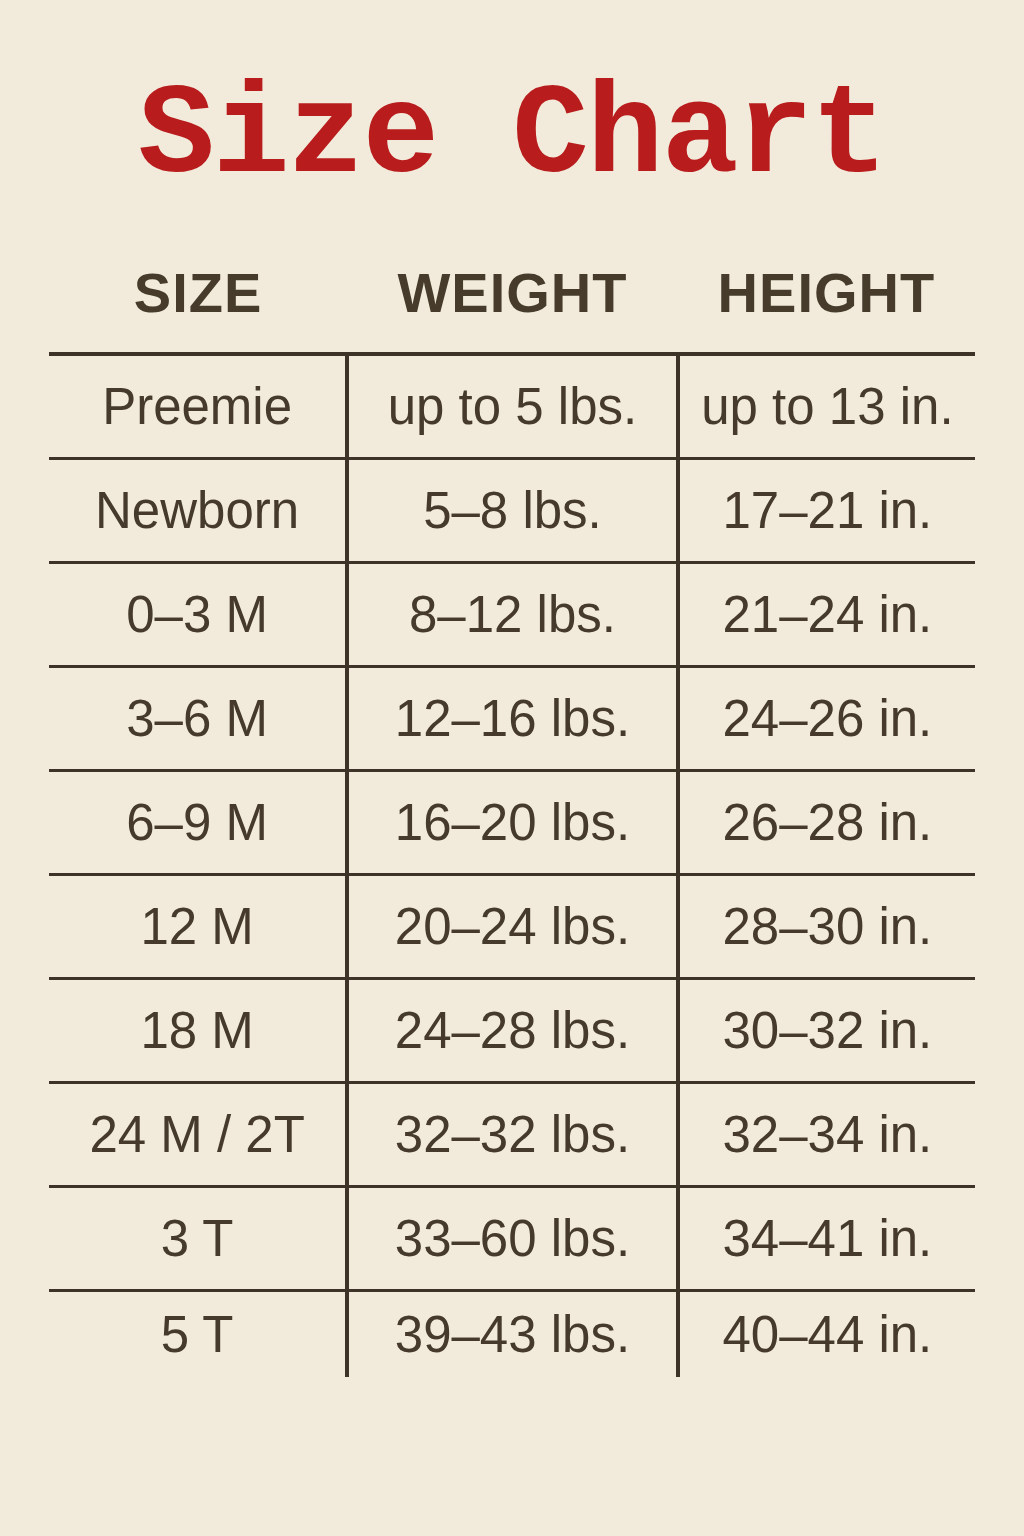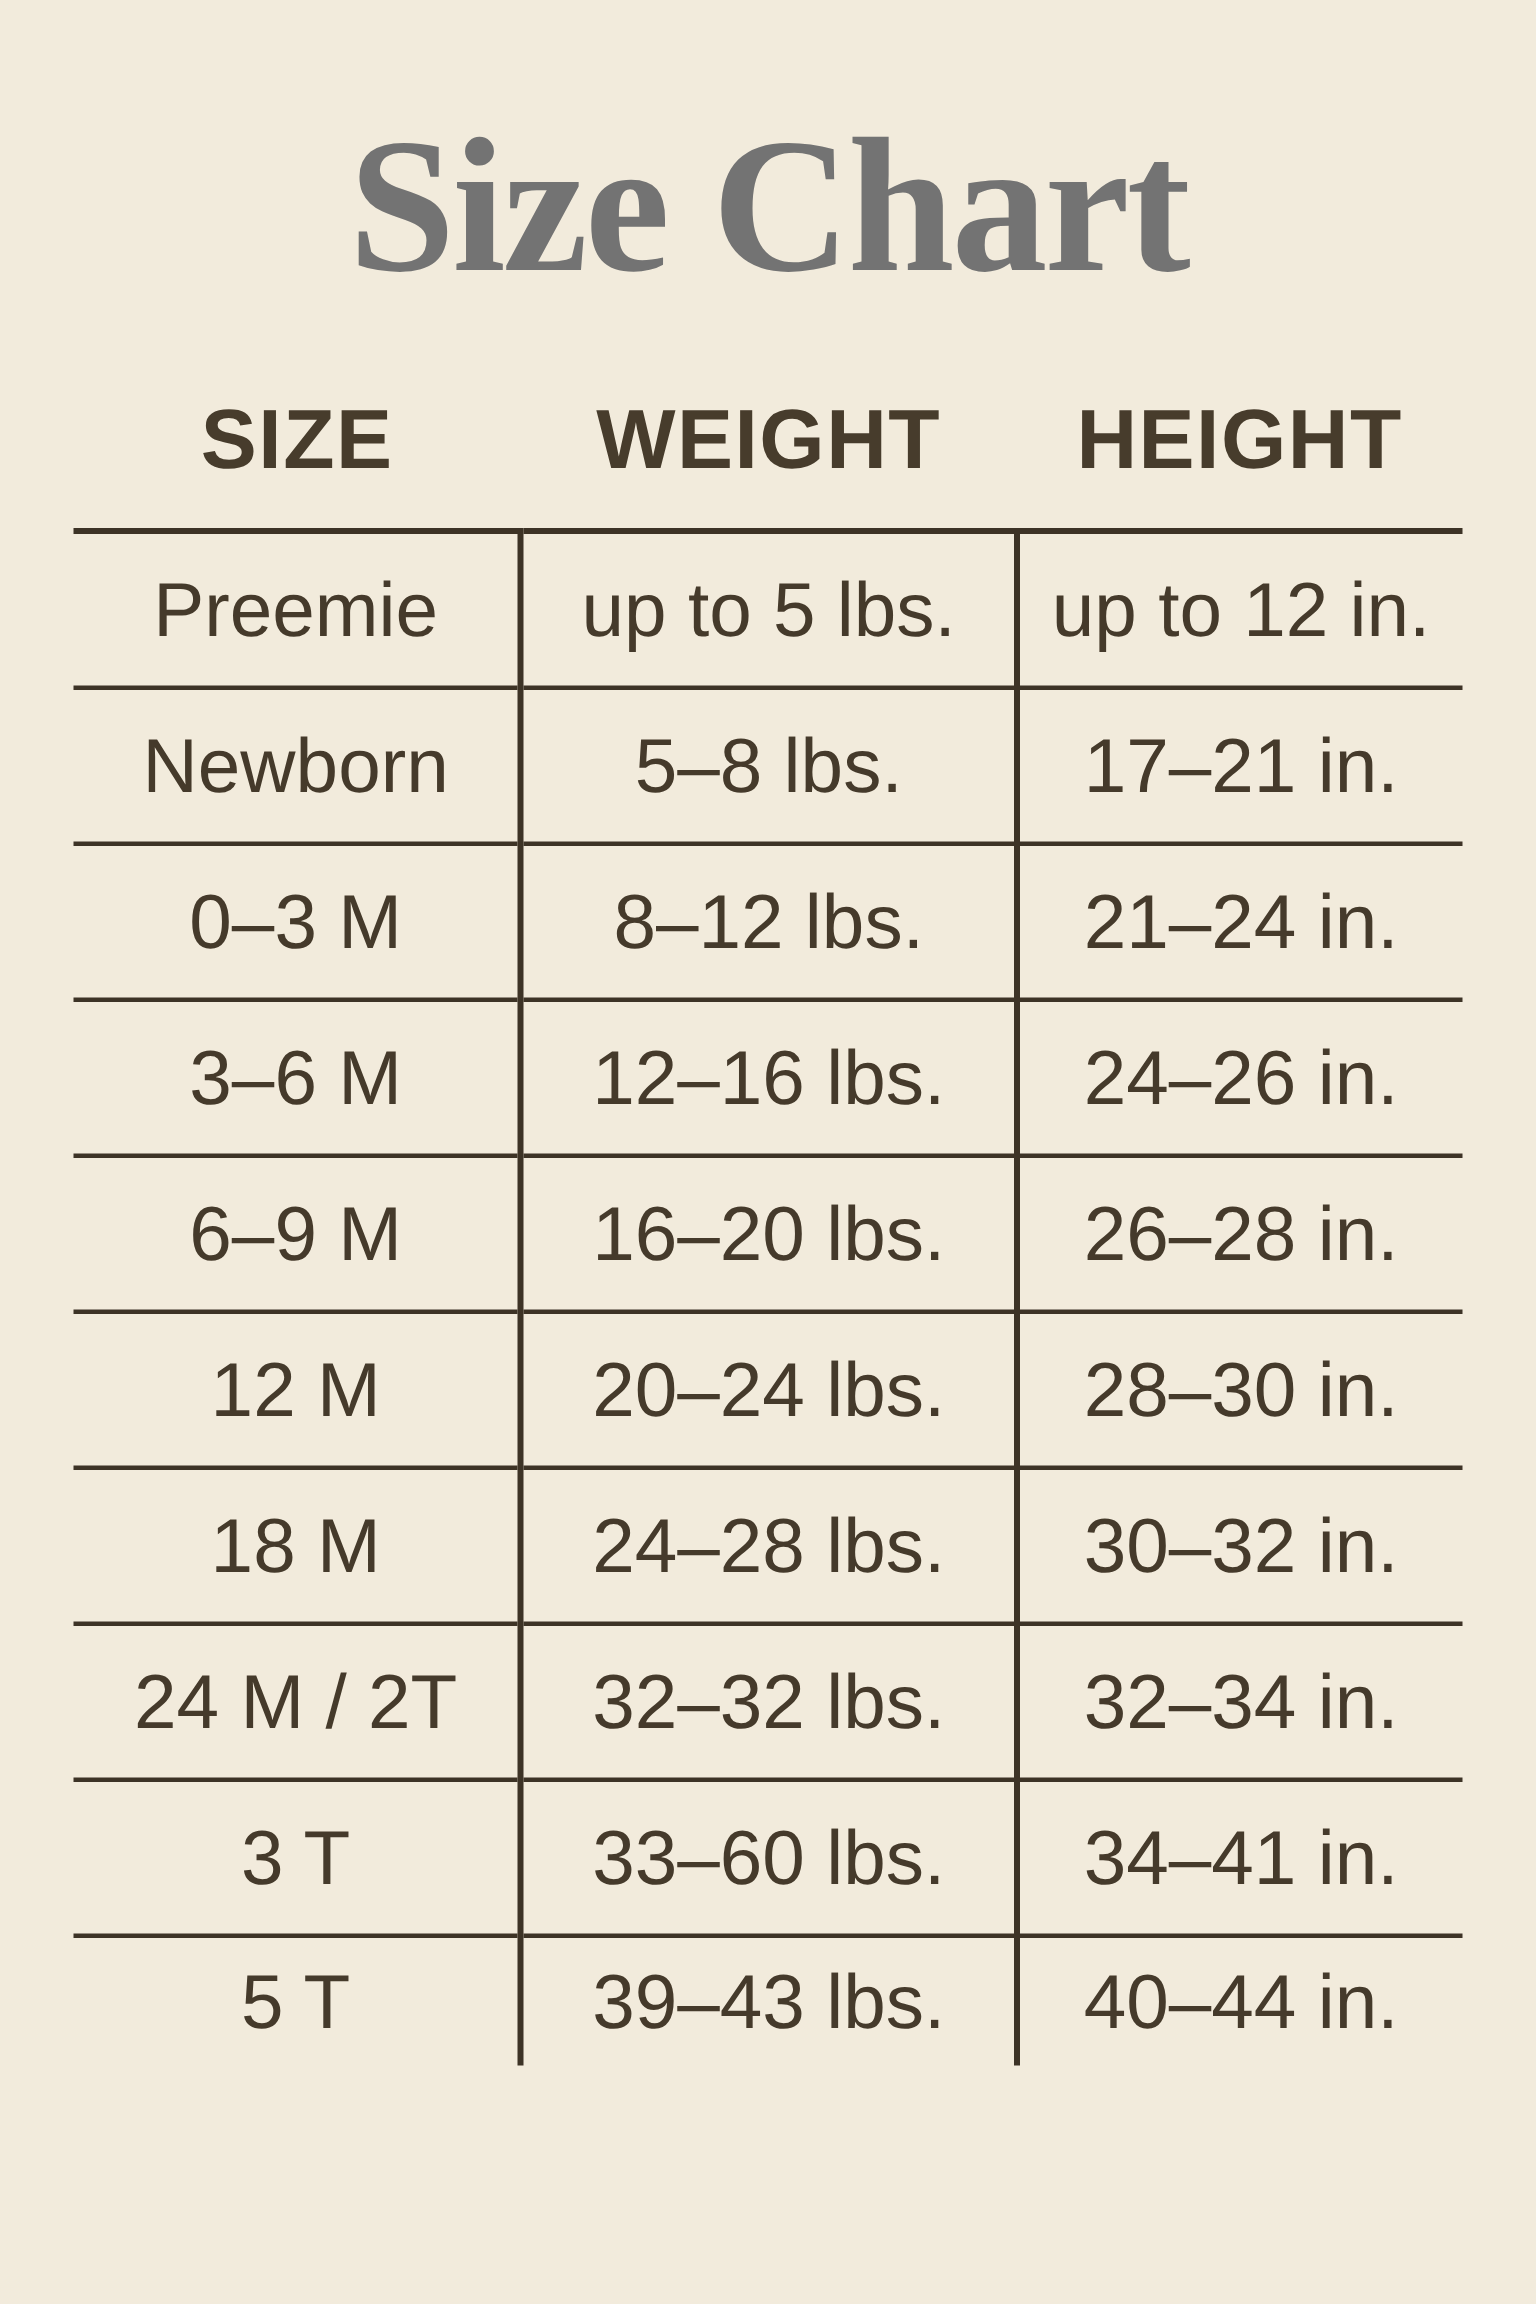--- a/index.html
+++ b/index.html
@@ -8,28 +8,28 @@
   }
   body {
     width: 1024px;
     height: 1536px;
     background: #f2ebdc;
     color: #453a2b;
     font-family: "Liberation Sans", sans-serif;
     overflow: hidden;
   }
   .page-title {
-    font-family: Liberation Serif, serif;
+    font-family: Liberation Mono, monospace;
     font-weight: 700;
     font-size: 128px;
     line-height: 1.05;
     letter-spacing: -2px;
     text-align: center;
     margin: 70px 0 0 0;
-    color: #737373;
+    color: #b91c1c;
   }
   table.size-chart {
     width: 926px;
     margin: 28px auto 0 auto;
     border-collapse: collapse;
     table-layout: fixed;
   }
   table.size-chart col.c1 { width: 32.2%; }
   table.size-chart col.c2 { width: 35.7%; }
   table.size-chart col.c3 { width: 32.1%; }
@@ -79,21 +79,21 @@
     <tr>
       <th>SIZE</th>
       <th>WEIGHT</th>
       <th>HEIGHT</th>
     </tr>
   </thead>
   <tbody>
   <tr>
     <td>Preemie</td>
     <td class="mid">up to 5 lbs.</td>
-    <td>up to 12 in.</td>
+    <td>up to 13 in.</td>
   </tr>
 
   <tr>
     <td>Newborn</td>
     <td class="mid">5–8 lbs.</td>
     <td>17–21 in.</td>
   </tr>
 
   <tr>
     <td>0–3 M</td>

